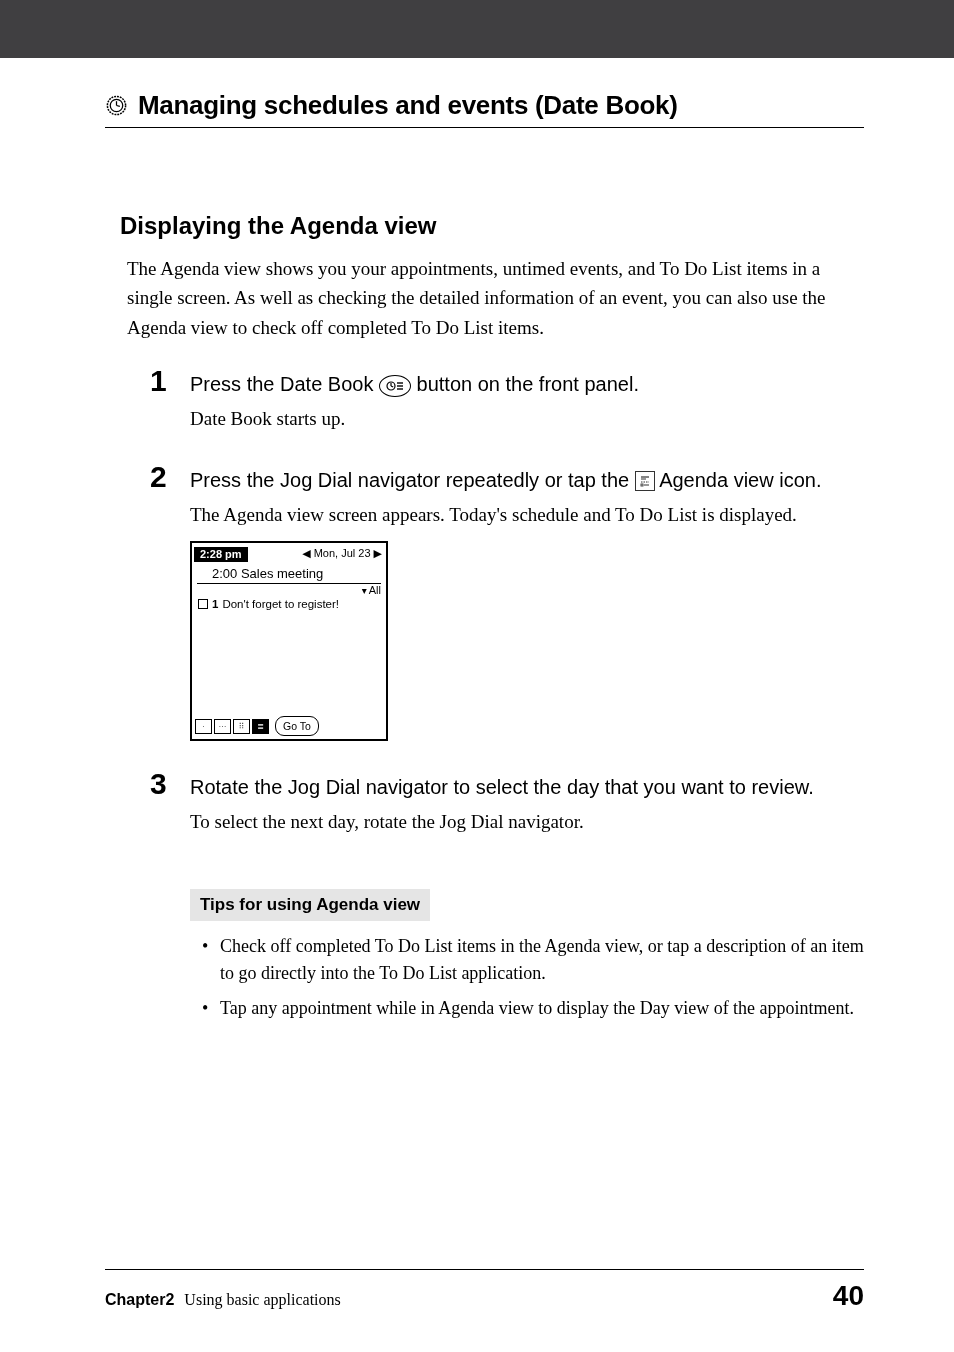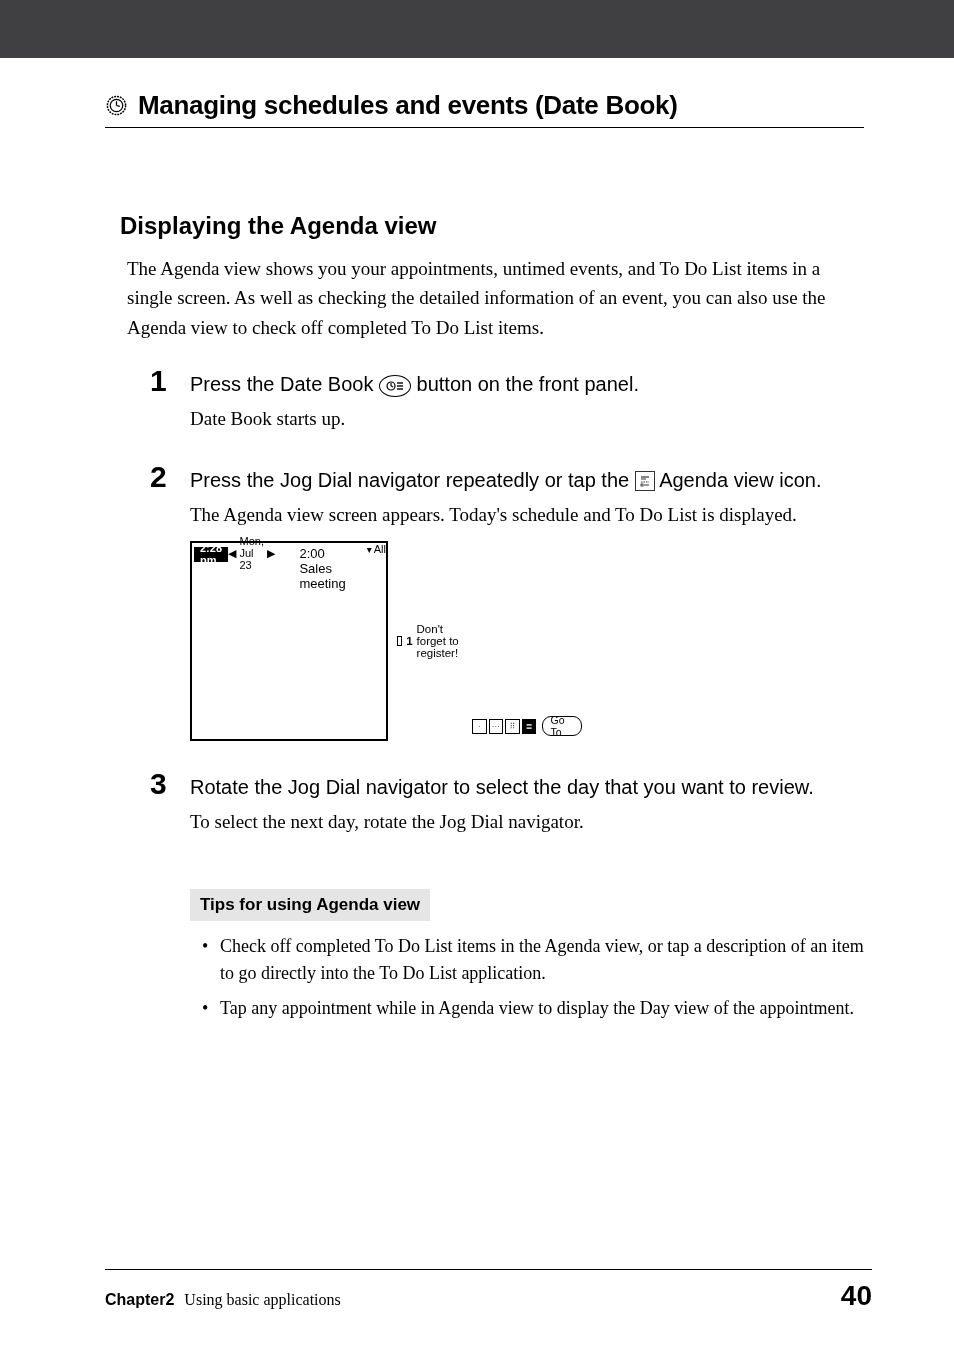--- a/index.html
+++ b/index.html
@@ -17,37 +17,37 @@
   .step-instr { font-family: "Helvetica Neue",Arial,sans-serif; font-size: 20px; line-height: 1.4; margin-top: 4px; }
   .step-body { font-size: 19px; line-height: 1.55; margin-left: 40px; margin-top: 6px; }
   .inline-icon { display: inline-flex; align-items: center; justify-content: center; vertical-align: middle; }
   .oval-icon { border: 1.4px solid #000; border-radius: 50%/50%; width: 32px; height: 22px; font-size: 12px; font-family: Arial, sans-serif; }
   .square-icon { border: 1.4px solid #333; width: 20px; height: 20px; font-size: 11px; font-family: Arial, sans-serif; }
   .tips-label { display: inline-block; background: #e5e5e5; font-family: "Helvetica Neue",Arial,sans-serif; font-weight: 700; font-size: 17px; padding: 6px 10px; margin-top: 24px; margin-left: 40px; }
   .tips-list { list-style: none; margin-top: 12px; margin-left: 52px; max-width: 680px; }
   .tips-list li { position: relative; padding-left: 18px; font-size: 18px; line-height: 1.5; margin-bottom: 8px; }
   .tips-list li::before { content: "•"; position: absolute; left: 0; top: 0; }
   
-  .fig { margin: 12px 0 4px 40px; width: 198px; height: 200px; border: 2.4px solid #000; background: #fff; font-family: Arial,sans-serif; font-size: 11px; position: relative; display: flex; flex-direction: row; }
+  .fig { margin: 12px 0 4px 40px; width: 198px; height: 200px; border: 2.4px solid #000; background: #fff; font-family: Arial,sans-serif; font-size: 11px; position: relative; display: flex; flex-direction: column; }
   .fig-top { display: flex; align-items: center; height: 20px; }
   .fig-time { background: #000; color: #fff; font-weight: 700; padding: 1px 6px; margin: 2px 0 0 2px; height: 15px; display: inline-flex; align-items: center; font-size: 11px; }
   .fig-nav { margin-left: auto; display: flex; align-items: center; gap: 3px; padding-right: 4px; font-size: 11px; }
   .fig-appt { padding: 3px 6px 0 20px; font-size: 13px; }
   .fig-hr { border: none; border-top: 1px solid #000; margin: 2px 5px 0 5px; }
   .fig-all { text-align: right; padding: 0 5px; font-size: 11px; }
   .fig-all::before { content: "▾"; font-size: 10px; margin-right: 2px; }
   .fig-todo { padding: 2px 6px; font-size: 11.5px; display: flex; align-items: center; gap: 4px; }
   .fig-todo .chk { width: 10px; height: 10px; border: 1.2px solid #000; display: inline-block; }
   .fig-todo .pri { font-weight: 700; }
   .fig-bottom { margin-top: auto; display: flex; align-items: center; gap: 2px; padding: 2px 3px 3px 3px; }
   .fig-viewbtn { width: 17px; height: 15px; border: 1.2px solid #000; display: inline-flex; align-items: center; justify-content: center; font-size: 8px; color: #555; }
   .fig-viewbtn.active { background: #000; color: #fff; }
   .fig-goto { margin-left: 4px; border: 1.2px solid #000; border-radius: 9px; padding: 9px 7px; height: 15px; display: inline-flex; align-items: center; font-size: 10.5px; }
   
-  .footer { position: absolute; bottom: 40px; left: 105px; right: 82px; border-top: 1px solid #000; padding-top: 10px; display: flex; align-items: baseline; }
+  .footer { position: absolute; bottom: 40px; left: 105px; right: 90px; border-top: 1px solid #000; padding-top: 10px; display: flex; align-items: baseline; }
   .footer-left { font-size: 16px; }
   .footer-chap { font-family: "Arial Black",Arial,sans-serif; font-weight: 900; font-size: 16px; margin-right: 6px; }
   .footer-pn { margin-left: auto; font-family: "Arial Black",Arial,sans-serif; font-weight: 900; font-size: 28px; }
   .app-icon-svg { width: 23px; height: 23px; }
 </style>
 </head>
 <body>
 
 <div class="top-bar"></div>
 

